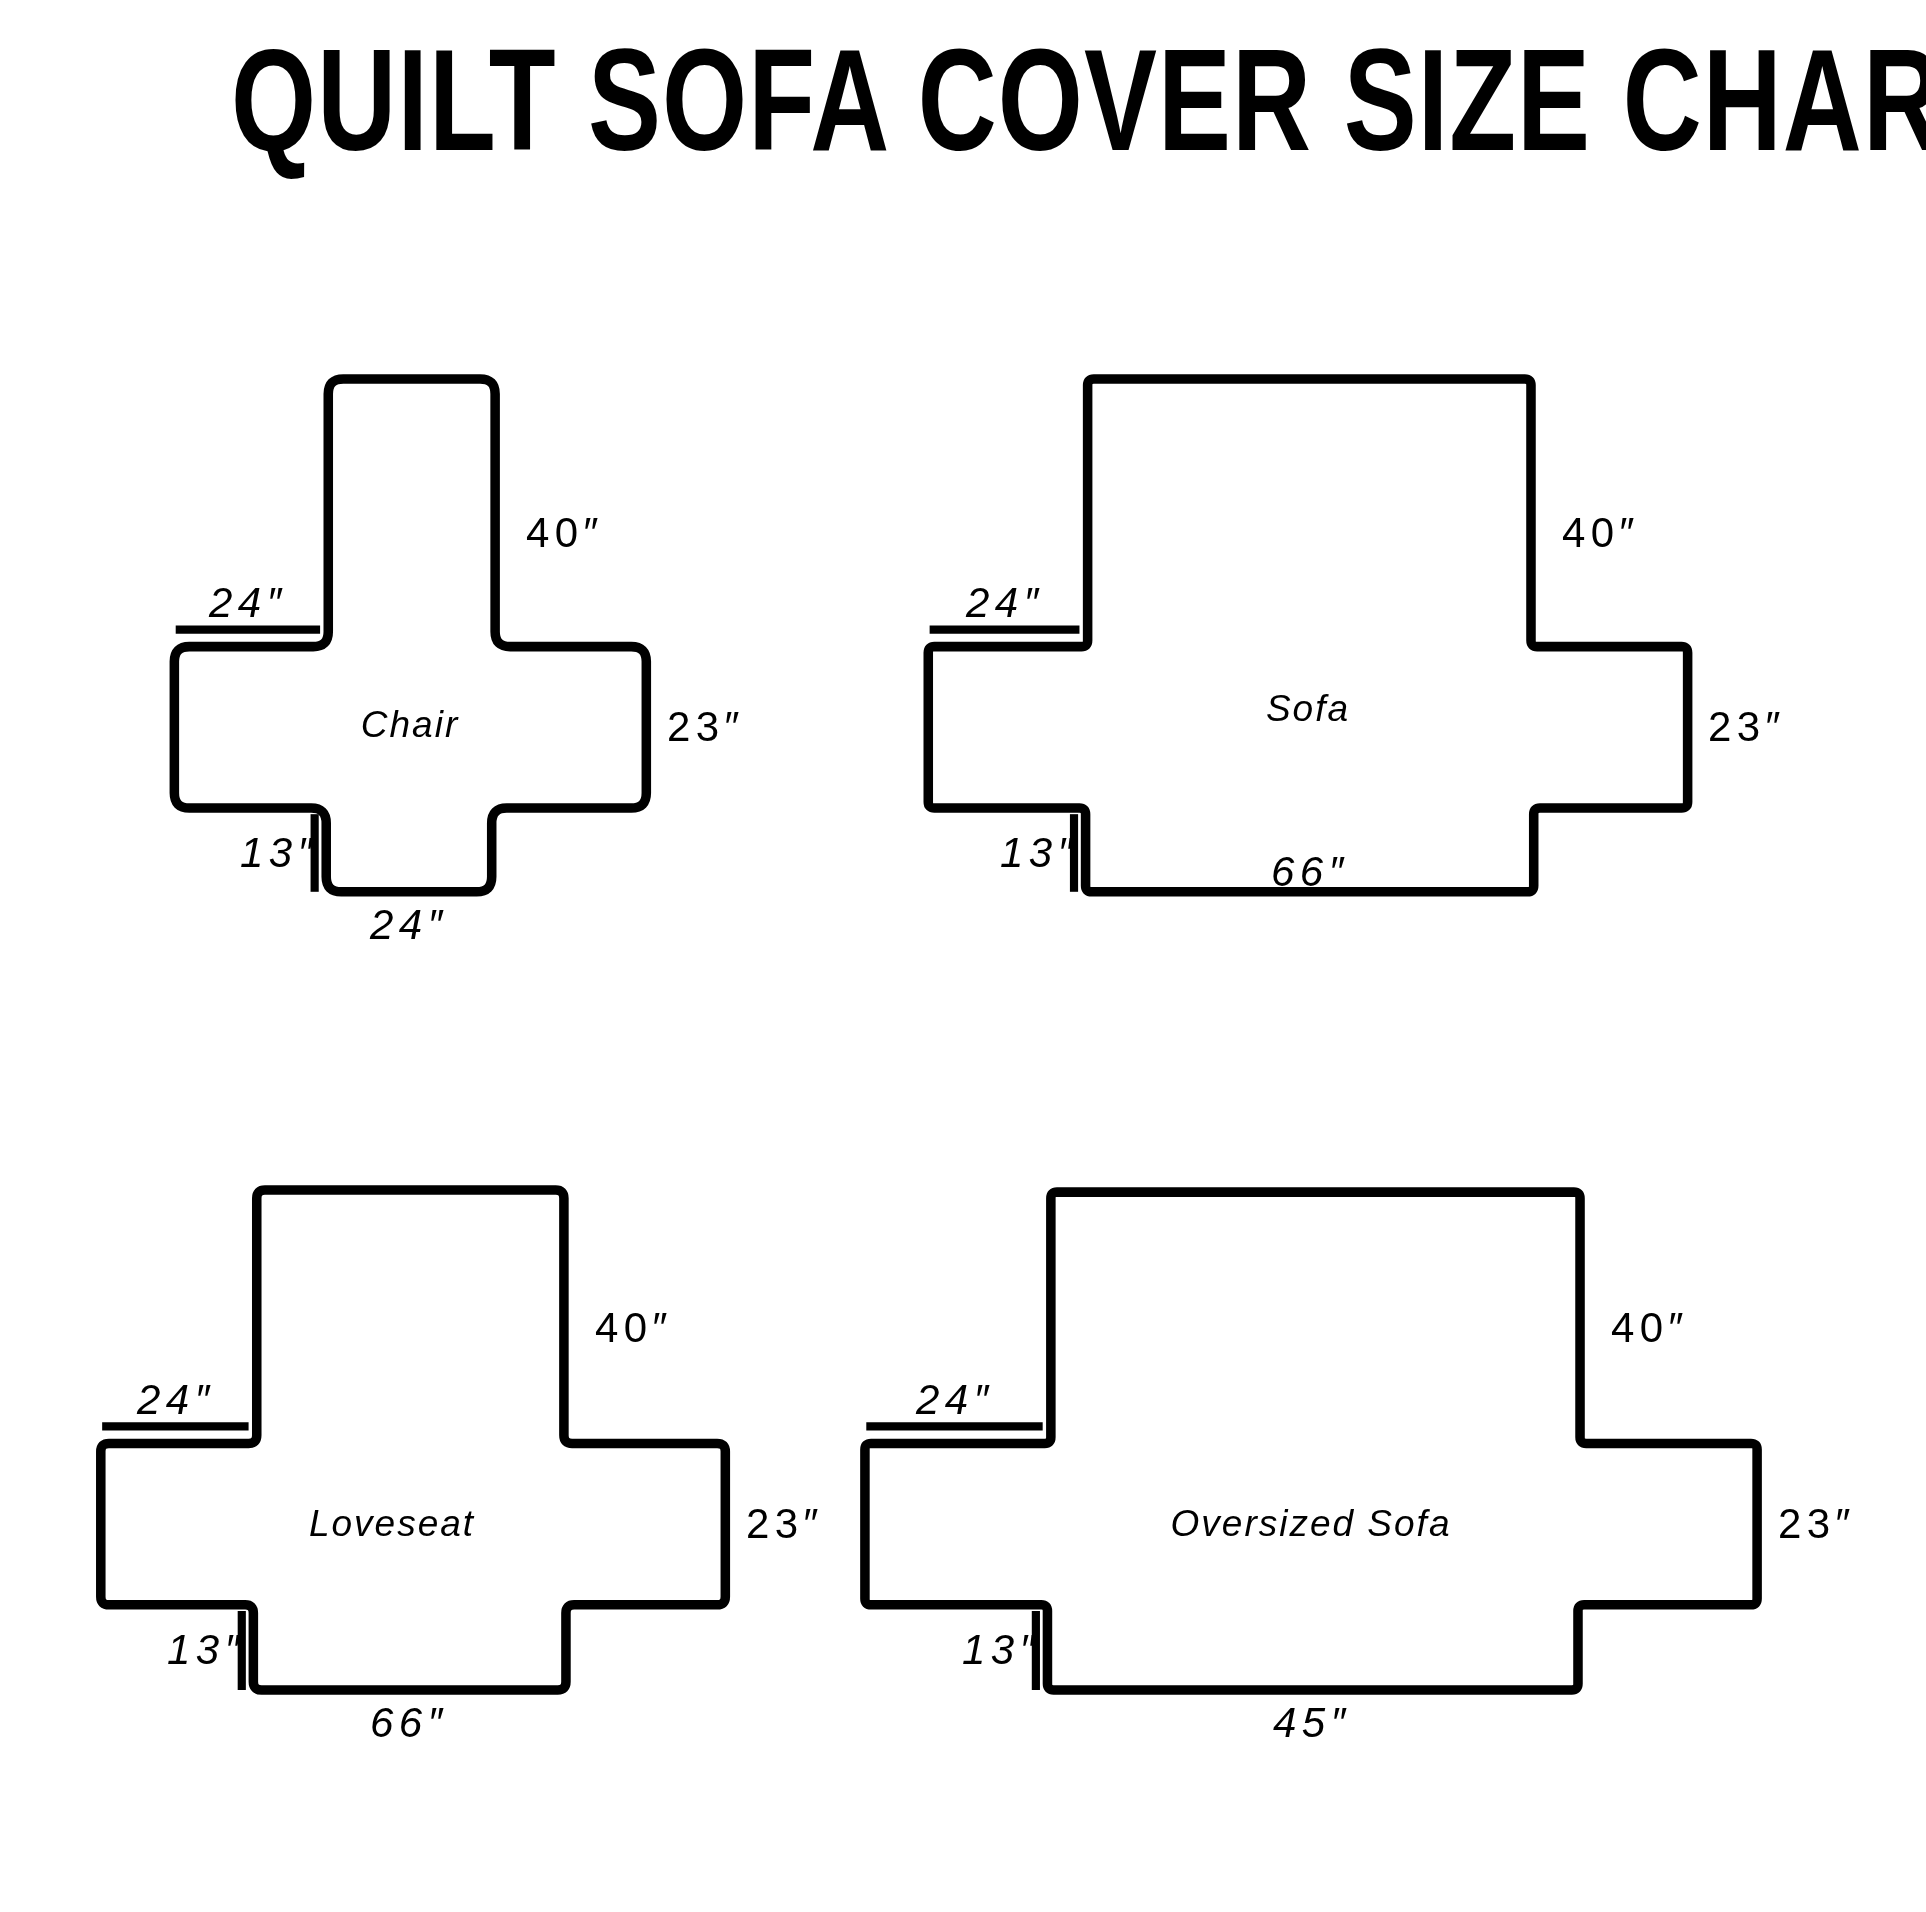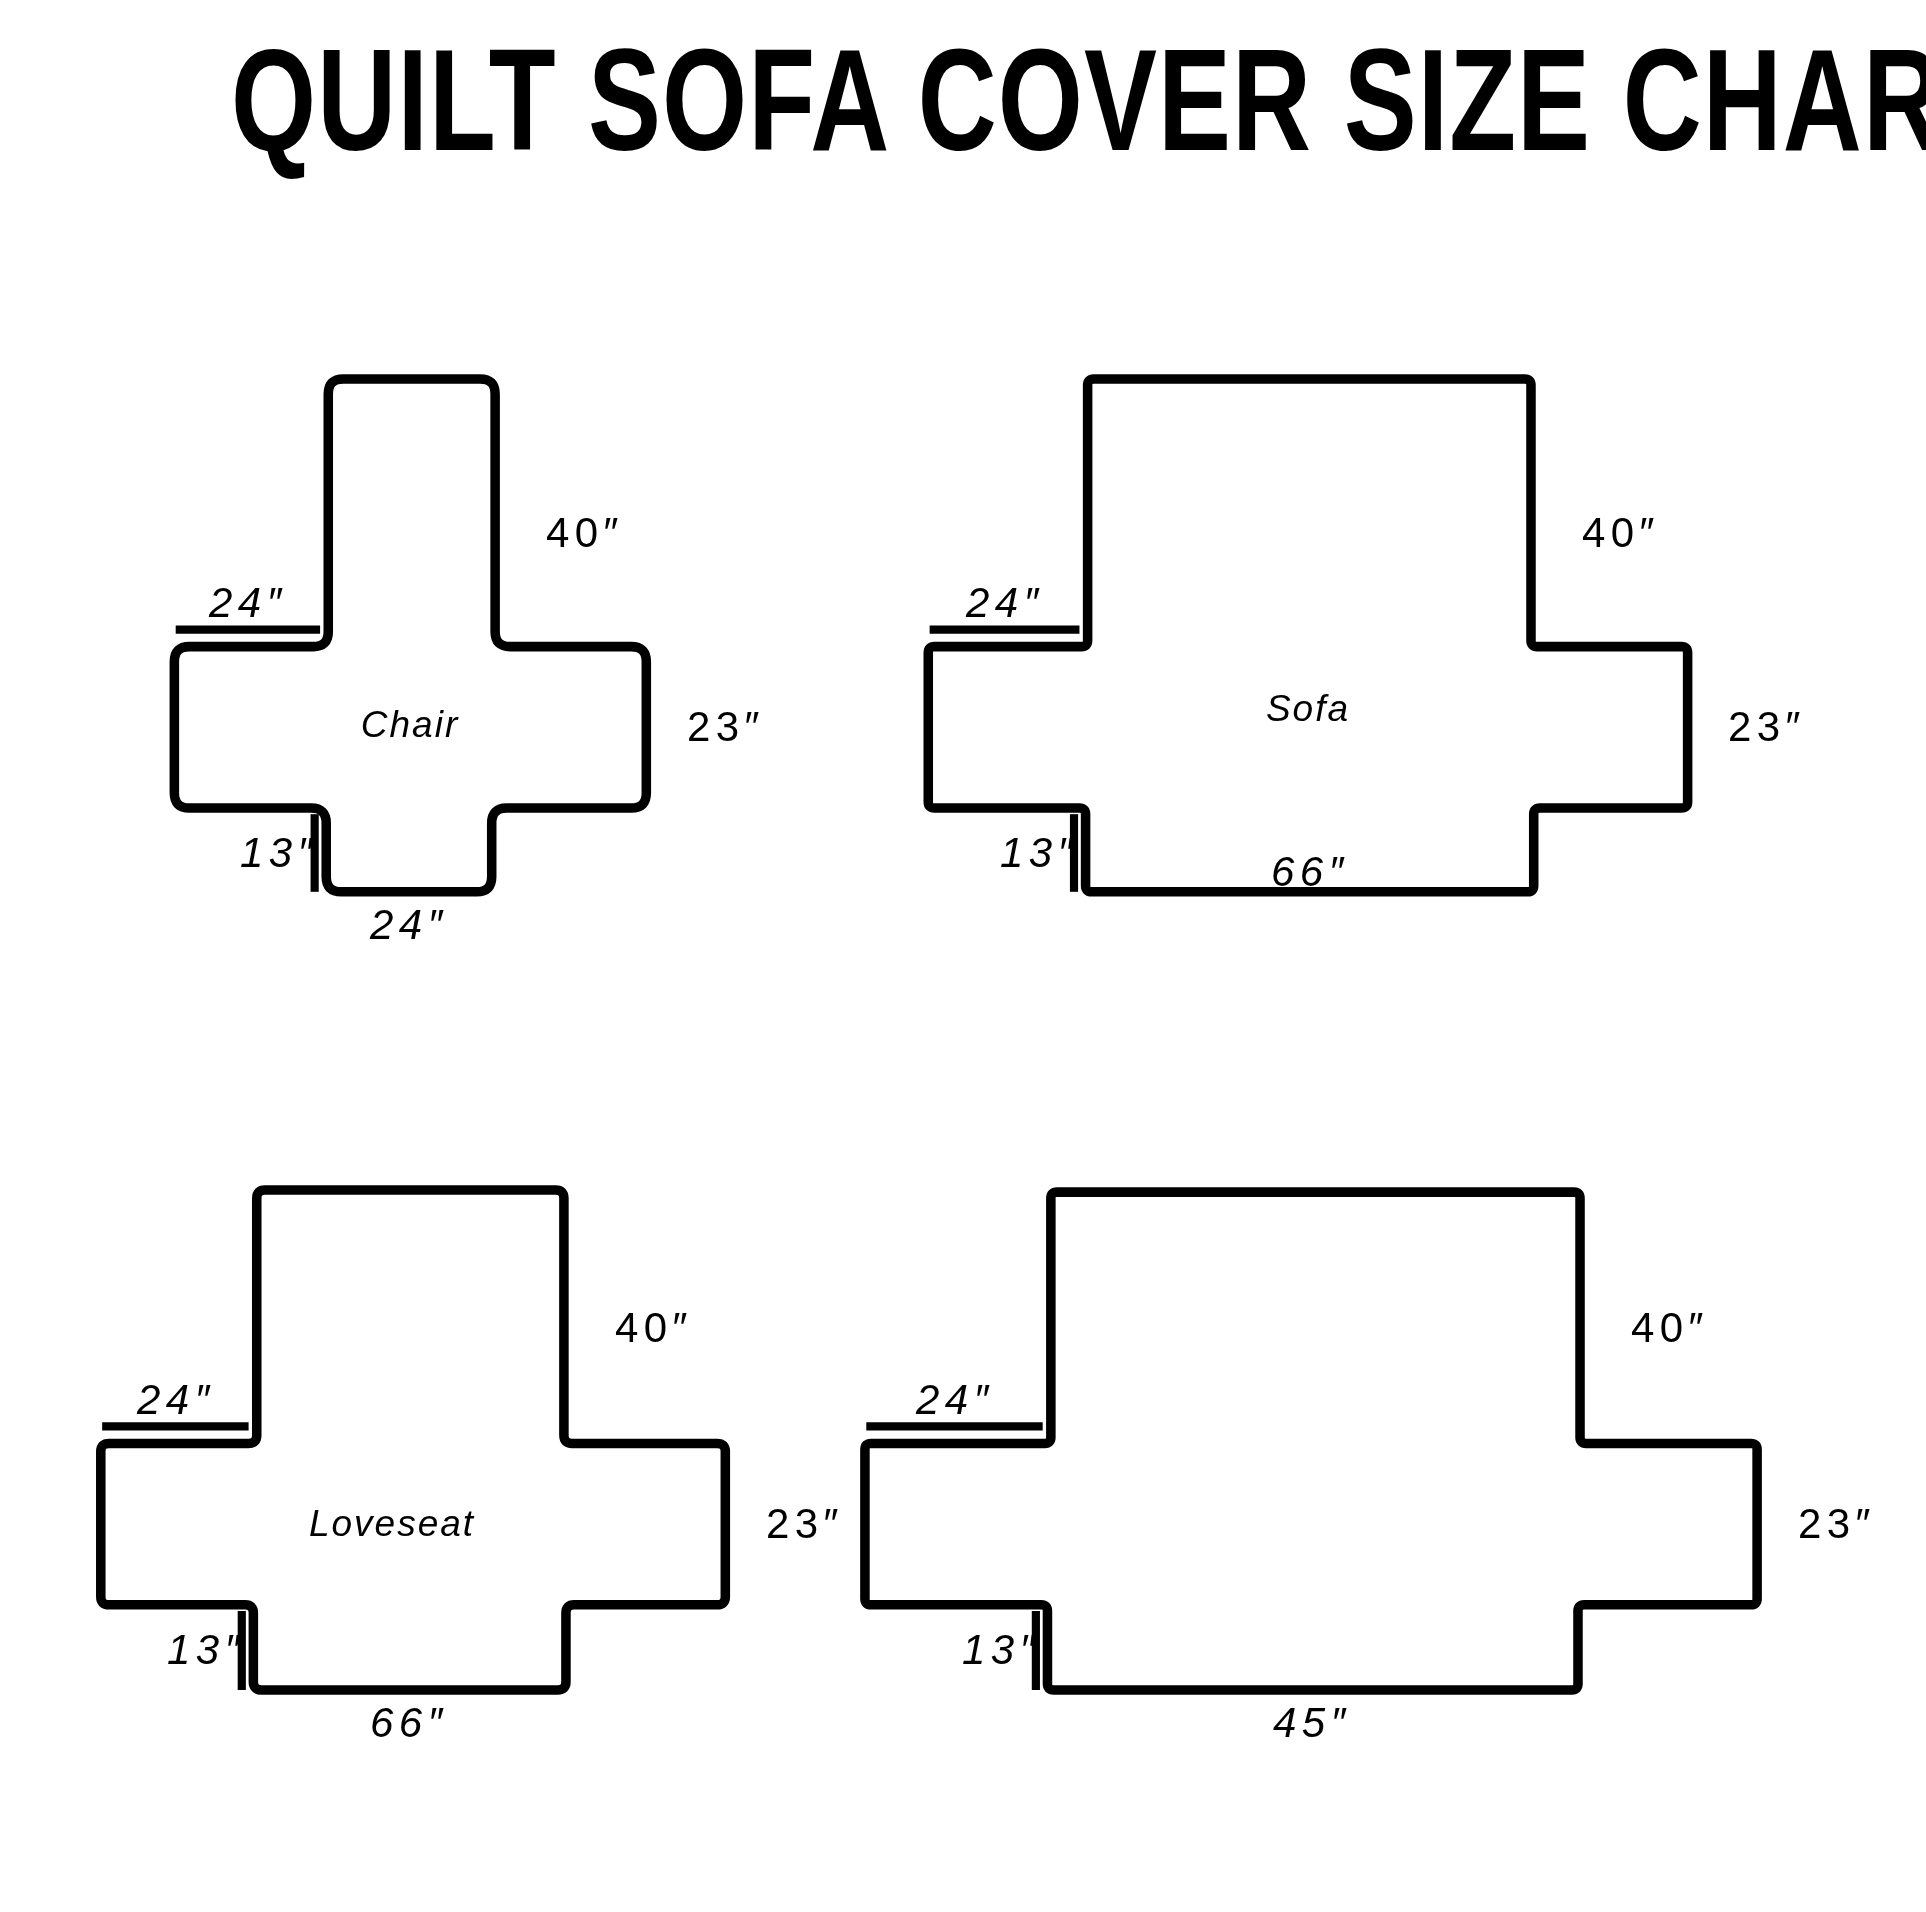--- a/index.html
+++ b/index.html
@@ -19,21 +19,21 @@
   .diagram{position:absolute;inset:0;pointer-events:none;}
   .shape-label{
     position:absolute;font-size:37px;font-weight:400;letter-spacing:2px;
     white-space:nowrap;
   }
   .dim{
     position:absolute;font-size:42px;font-weight:400;letter-spacing:5.4px;
     white-space:nowrap;
   }
   .c{transform:translate(-50%,-50%);font-style:italic;}
-  .l{transform:translateY(-50%);margin-left:20px;}
+  .l{transform:translateY(-50%);}
 </style>
 </head>
 <body>
 
 <div class="page">
 
   <div class="title">QUILT SOFA COVER SIZE CHART</div>
 
   <svg class="draw" width="1926" height="1913" viewBox="0 0 2828 2808">
 
@@ -73,20 +73,21 @@
   <section class="diagram">
     <span class="shape-label c" style="left:392px;top:1524px">Loveseat</span>
     <span class="dim l" style="left:595px;top:1328px">40″</span>
     <span class="dim c" style="left:176px;top:1400px">24″</span>
     <span class="dim l" style="left:746px;top:1524px">23″</span>
     <span class="dim c" style="left:206px;top:1650px">13″</span>
     <span class="dim c" style="left:409px;top:1723px">66″</span>
   </section>
 
   <section class="diagram">
+    <span class="shape-label c" style="left:1311px;top:1524px">Oversized Sofa</span>
     <span class="dim l" style="left:1611px;top:1328px">40″</span>
     <span class="dim c" style="left:955px;top:1400px">24″</span>
     <span class="dim l" style="left:1778px;top:1524px">23″</span>
     <span class="dim c" style="left:1001px;top:1650px">13″</span>
     <span class="dim c" style="left:1312px;top:1723px">45″</span>
   </section>
 
 </div>
 
 

